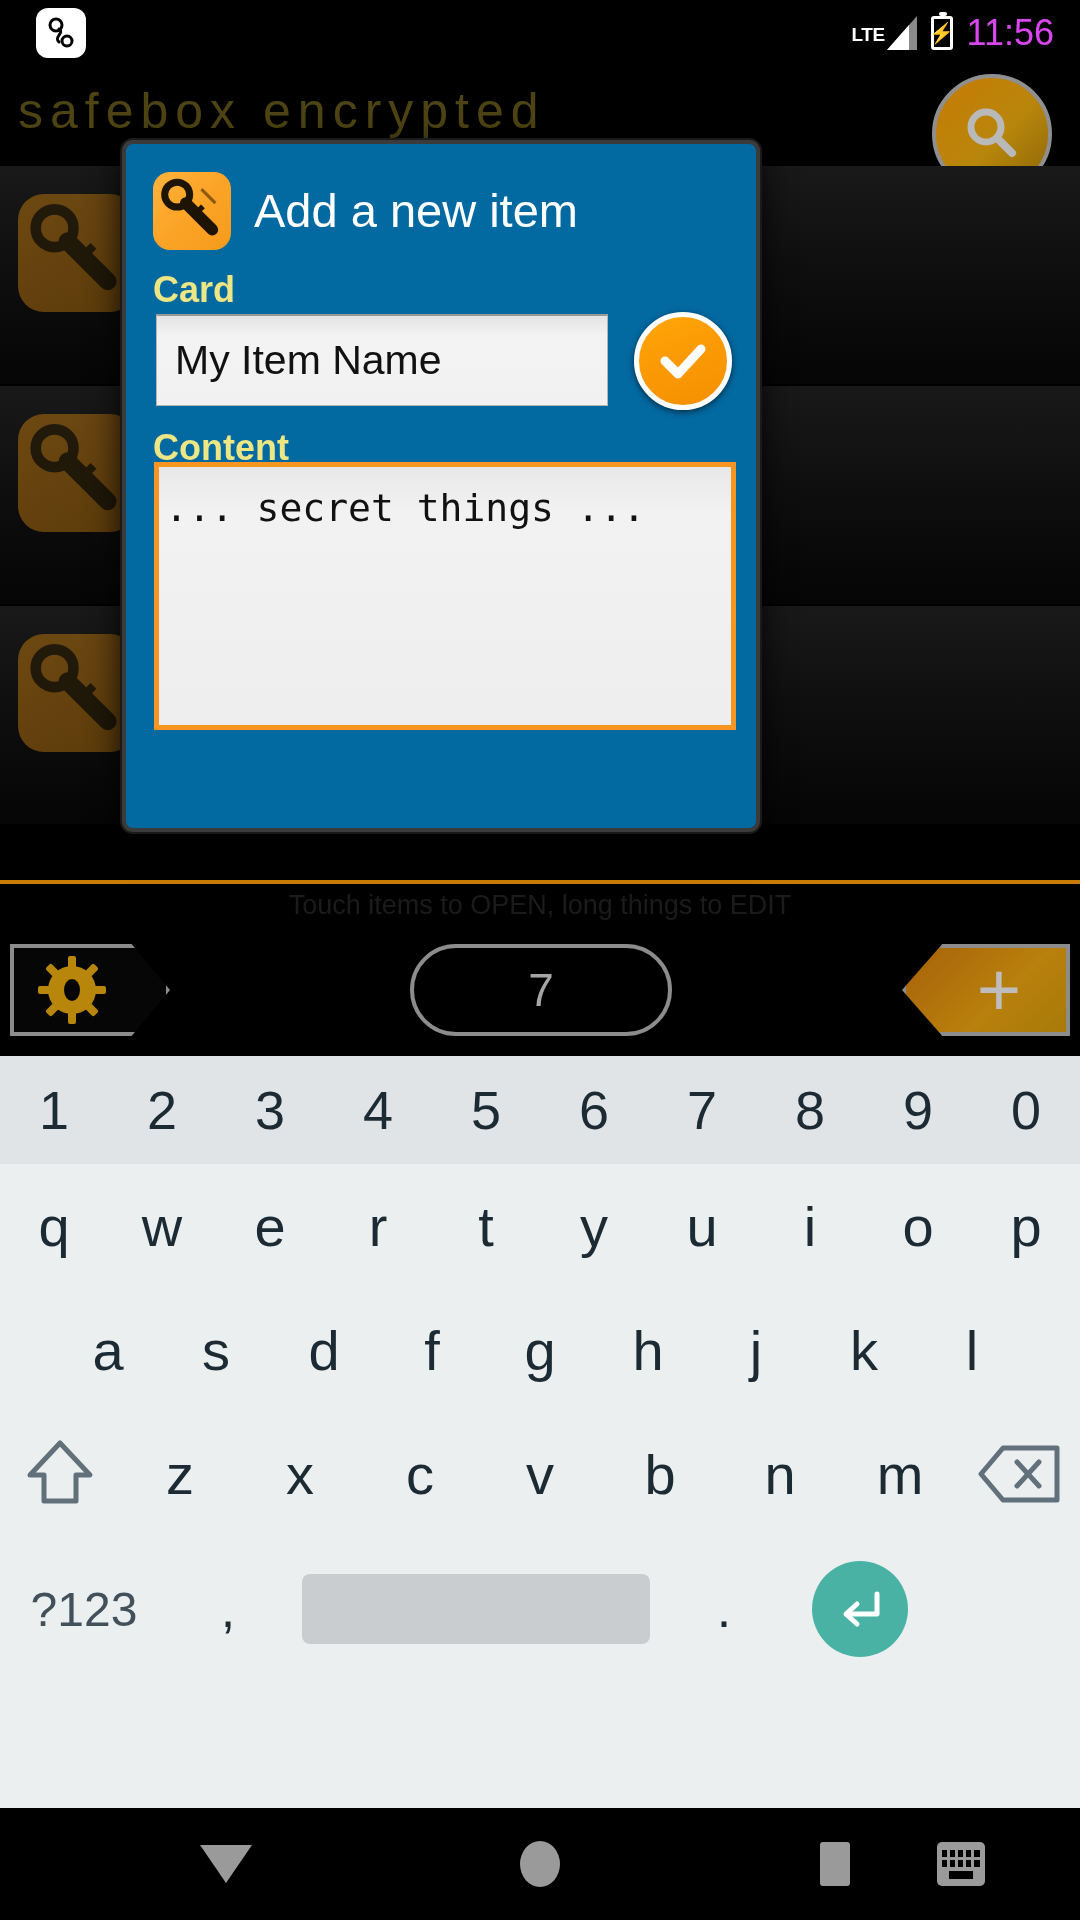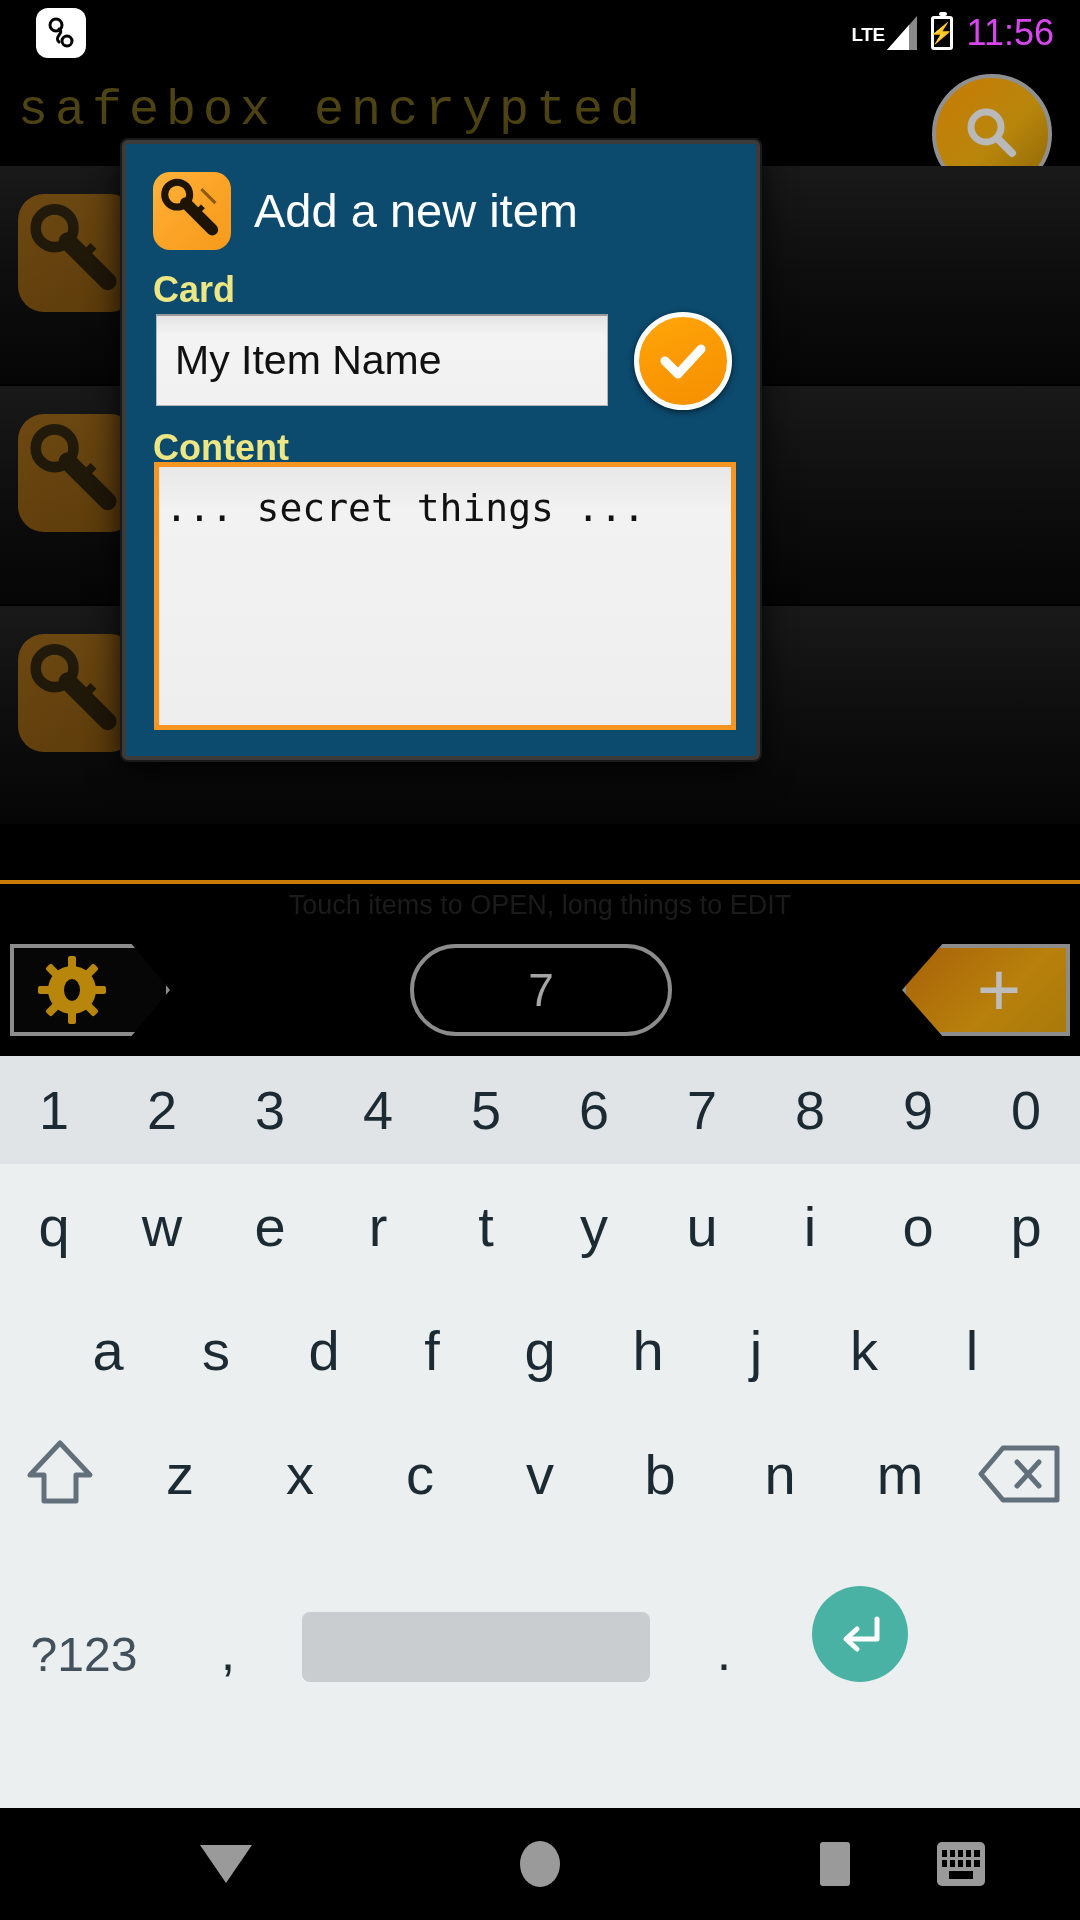--- a/index.html
+++ b/index.html
@@ -25,21 +25,21 @@
      border-left:22px solid transparent; border-bottom:25px solid #fff;}
   .batt{ position:relative; width:22px; height:34px; border:3px solid #fff; border-radius:3px; }
   .batt:before{ content:""; position:absolute; left:5px; top:-7px; width:8px; height:4px; background:#fff; border-radius:2px;}
   .batt .bolt{ position:absolute; left:50%; top:50%; transform:translate(-50%,-50%); color:#000; font-size:20px; line-height:1;}
   .clock{ color:#d946ef; font-size:36px; line-height:1; letter-spacing:0px; }
 
   
   #appheader{ position:absolute; left:0; top:66px; width:1080px; height:100px; background:#000;}
   #apptitle{ position:absolute; left:18px; top:16px;
      color:#4e4413; font-size:50px; letter-spacing:7px;
-     font-family:Liberation Mono, monospace; font-weight:300; }
+     font-family:Liberation Sans, sans-serif; font-weight:300; }
   #searchbtn{ position:absolute; right:28px; top:74px; width:120px; height:120px; border-radius:50%;
      background:linear-gradient(135deg,#c87b06 0%,#b8860b 55%,#8a6508 100%);
      border:4px solid #8f8f8f; display:flex; align-items:center; justify-content:center; }
 
   
   #bglist{ position:absolute; left:0; top:166px; width:1080px; height:700px; }
   .bgrow{ position:relative; height:220px; width:1080px;
      background:linear-gradient(180deg,#191919 0%,#0d0d0d 55%,#050505 100%);
      border-bottom:2px solid #000; }
   .bgrow .ico{ position:absolute; left:18px; top:28px; width:118px; height:118px; border-radius:26px;
@@ -47,22 +47,22 @@
   .bgrow .t1{ position:absolute; left:160px; top:42px; font-size:44px; color:#1d1506; font-weight:600;}
   .bgrow .t2{ position:absolute; left:160px; top:100px; font-size:28px; color:#141006; }
   #hintbar{ position:absolute; left:0; top:880px; width:1080px; height:46px;
      background:#000; border-top:4px solid #c87b06; display:flex; align-items:center; justify-content:center;}
   #hinttext{ color:#1b1b1b; font-size:27px; }
 
   
   .keysvg{ width:100%; height:100%; display:block; }
 
   
-  #dialog{ position:absolute; left:122px; top:140px; width:638px; height:620px;
-     background:#0c4a6e; border:4px solid #3b3b3b; border-radius:6px;
+  #dialog{ position:absolute; left:122px; top:140px; width:638px; height:692px;
+     background:#0369a1; border:4px solid #3b3b3b; border-radius:11px;
      box-shadow:0 0 0 2px #1a1a1a, 0 10px 34px rgba(0,0,0,.9); }
   #dlg-icon{ position:absolute; left:27px; top:28px; width:78px; height:78px; border-radius:17px;
      background:linear-gradient(135deg,#ffb33c 0%,#fca427 48%,#f59b1c 100%); overflow:hidden;}
   #dlg-title{ position:absolute; left:128px; top:36px; color:#fff; font-size:47px; line-height:1.3; }
   .fieldlabel{ position:absolute; color:#ece684; font-size:36px; font-weight:bold; }
   #lbl-name{ left:27px; top:125px; }
   #lbl-content{ left:27px; top:275px;margin-top:8px; }
   #name-input{ position:absolute; left:30px; top:170px; width:452px; height:92px;
      background:linear-gradient(180deg,#e4e4e4 0%,#f3f3f3 22%,#f1f1f1 100%);
      border:1px solid #b5b5b5; border-top:2px solid #9a9a9a;
@@ -97,21 +97,21 @@
 
   
   #keyboard{ position:absolute; left:0; top:1056px; width:1080px; height:752px; background:#eceff0;}
   #numrow{ width:1080px; height:108px; background:#e1e4e6; display:flex; align-items:center;}
   #numrow .k{ flex:1; text-align:center; color:#1b2a33; font-size:54px; }
   .krow{ width:1080px; height:124px; display:flex; align-items:center; }
   .krow .k{ flex:1; text-align:center; color:#1b2a33; font-size:56px; }
   #row-asdf{ padding:0 54px; }
   #row-zxcv .k{ flex:1; }
   #row-zxcv .kspecial{ flex:1; display:flex; align-items:center; justify-content:center; }
-  #row-bottom{ width:936px; height:146px; display:flex; align-items:flex-end; }
+  #row-bottom{ width:936px; height:146px; display:flex; align-items:center; }
   #k-123{ width:168px; text-align:center; color:#41505a; font-size:48px; }
   #k-comma{ width:120px; text-align:center; color:#1b2a33; font-size:52px; }
   #k-space{ flex:1; margin:0 14px; height:70px; background:#c9cdd0; border-radius:8px;}
   #k-period{ width:120px; text-align:center; color:#1b2a33; font-size:52px; }
   #k-enter{ width:152px; display:flex; align-items:center; justify-content:center;}
   #k-enter .circle{ width:96px; height:96px; border-radius:50%; background:#49b2a4;
      display:flex; align-items:center; justify-content:center; }
 
   
   #navbar{ position:absolute; left:0; top:1808px; width:1080px; height:112px; background:#000;

